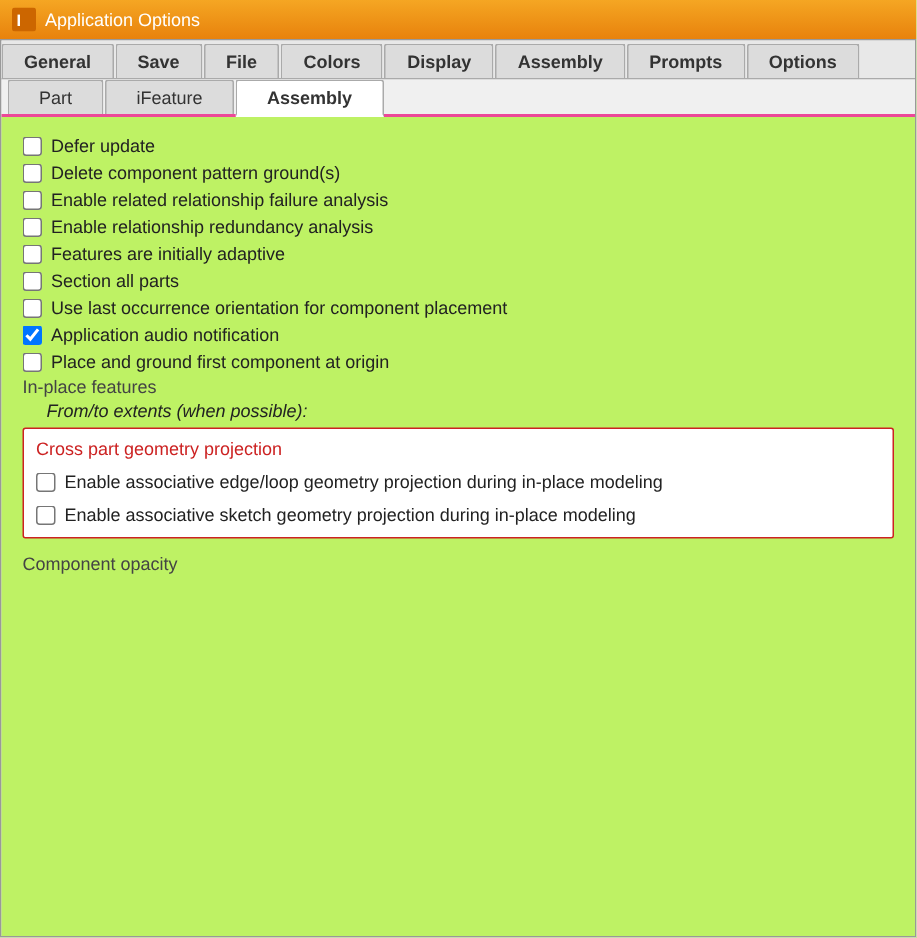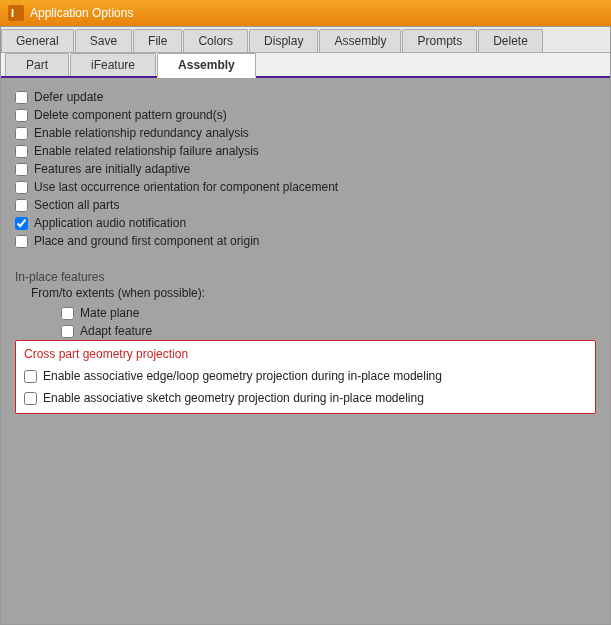--- a/index.html
+++ b/index.html
@@ -39,38 +39,39 @@
       height: calc(100% - 26px);
       display: flex;
       flex-direction: column;
     }
 
     .tabs-row {
       display: flex;
       background: #e8e8e8;
       border-bottom: 1px solid #aaa;
       padding-top: 2px;
+      font-weight: bold;
     }
 
     .tab {
       padding: 4px 14px;
       border: 1px solid #aaa;
       border-bottom: none;
       background: #dcdcdc;
       cursor: pointer;
       font-size: 12px;
       margin-right: 1px;
       border-radius: 2px 2px 0 0;
       color: #333;
     }
 
     .sub-tabs-row {
       display: flex;
       background: #f0f0f0;
-      border-bottom: 2px solid #4c1d95;
+      border-bottom: 2px solid #ec4899;
       padding: 0 4px;
     }
 
     .sub-tab {
       padding: 4px 20px;
       border: 1px solid #aaa;
       border-bottom: none;
       background: #dcdcdc;
       cursor: pointer;
       font-size: 12px;
@@ -82,21 +83,21 @@
     .sub-tab.active {
       background: #ffffff;
       font-weight: bold;
       border-bottom: 2px solid #fff;
       margin-bottom: -2px;
       z-index: 1;
     }
 
     .content-area {
       flex: 1;
-      background: #a3a3a3;
+      background: #bef264;
       padding: 10px 14px;
       overflow-y: auto;
     }
 
     .option-row {
       display: flex;
       align-items: center;
       padding: 2px 0;
       gap: 6px;
     }
@@ -110,21 +111,21 @@
 
     .option-label {
       color: #222;
       font-size: 12px;
       user-select: none;
     }
 
     .group-label {
       color: #444;
       font-size: 12px;
-      margin-top: 20px;
+      margin-top: 1px;
       margin-bottom: 2px;
     }
 
     .indent-1 {
       padding-left: 16px;
     }
 
     .indent-2 {
       padding-left: 30px;
     }
@@ -161,21 +162,21 @@
 <div class="main-window">
 
   <div class="tabs-row">
     <div class="tab">General</div>
     <div class="tab">Save</div>
     <div class="tab">File</div>
     <div class="tab">Colors</div>
     <div class="tab">Display</div>
     <div class="tab">Assembly</div>
     <div class="tab">Prompts</div>
-    <div class="tab">Delete</div>
+    <div class="tab">Options</div>
   </div>
 
   <div class="sub-tabs-row">
     <div class="sub-tab">Part</div>
     <div class="sub-tab">iFeature</div>
     <div class="sub-tab active">Assembly</div>
   </div>
 
   <div class="content-area">
 
@@ -183,85 +184,76 @@
       <input type="checkbox" id="defer-update" style="">
       <label class="option-label" for="defer-update">Defer update</label>
     </div>
 
     <div class="option-row">
       <input type="checkbox" id="delete-pattern" style="">
       <label class="option-label" for="delete-pattern">Delete component pattern ground(s)</label>
     </div>
 
     <div class="option-row">
+      <input type="checkbox" id="enable-failure" style="">
+      <label class="option-label" for="enable-failure">Enable related relationship failure analysis</label>
+    </div>
+
+    <div class="option-row">
       <input type="checkbox" id="enable-redundancy" style="">
       <label class="option-label" for="enable-redundancy">Enable relationship redundancy analysis</label>
     </div>
 
     <div class="option-row">
-      <input type="checkbox" id="enable-failure" style="">
-      <label class="option-label" for="enable-failure">Enable related relationship failure analysis</label>
-    </div>
-
-    <div class="option-row">
       <input type="checkbox" id="features-adaptive" style="">
       <label class="option-label" for="features-adaptive">Features are initially adaptive</label>
     </div>
 
     <div class="option-row">
+      <input type="checkbox" id="section-all" style="">
+      <label class="option-label" for="section-all">Section all parts</label>
+    </div>
+
+    <div class="option-row">
       <input type="checkbox" id="last-occurrence" style="">
       <label class="option-label" for="last-occurrence">Use last occurrence orientation for component placement</label>
     </div>
 
     <div class="option-row">
-      <input type="checkbox" id="section-all" style="">
-      <label class="option-label" for="section-all">Section all parts</label>
-    </div>
-
-    <div class="option-row">
       <input type="checkbox" id="relationship-audio" checked="" style="">
       <label class="option-label" for="relationship-audio">Application audio notification</label>
     </div>
 
 
     <div class="option-row">
       <input type="checkbox" id="place-and-ground" style="">
       <label class="option-label" for="place-and-ground">Place and ground first component at origin</label>
     </div>
 
     <div class="group-label">In-place features</div>
 
     <div class="indent-1">
-      <div class="option-label" style="margin-bottom:4px;">From/to extents (when possible):</div>
-
-      <div class="indent-2">
-
-        <div class="option-row">
-          <input type="checkbox" id="mate-plane" style="">
-          <label class="option-label" for="mate-plane">Mate plane</label>
-        </div>
-
-        <div class="option-row">
-          <input type="checkbox" id="adapt-feature" style="">
-          <label class="option-label" for="adapt-feature">Adapt feature</label>
-        </div>
-      </div>
+      <div class="option-label" style="margin-bottom:4px;font-style:italic;">From/to extents (when possible):</div>
+
     </div>
 
     <div class="cross-part-box">
       <div class="cross-part-title">Cross part geometry projection</div>
 
       <div class="option-row">
         <input type="checkbox" id="enable-edge-loop" style="">
         <label class="option-label" for="enable-edge-loop">Enable associative edge/loop geometry projection during in-place modeling</label>
       </div>
 
       <div style="height:4px;"></div>
 
       <div class="option-row">
         <input type="checkbox" id="enable-sketch" style="">
         <label class="option-label" for="enable-sketch">Enable associative sketch geometry projection during in-place modeling</label>
       </div>
     </div>
 
+    <div class="component-opacity-section">
+      <div class="group-label">Component opacity</div>
+    </div>
 
   </div>
 </div>
 
 </body></html>

